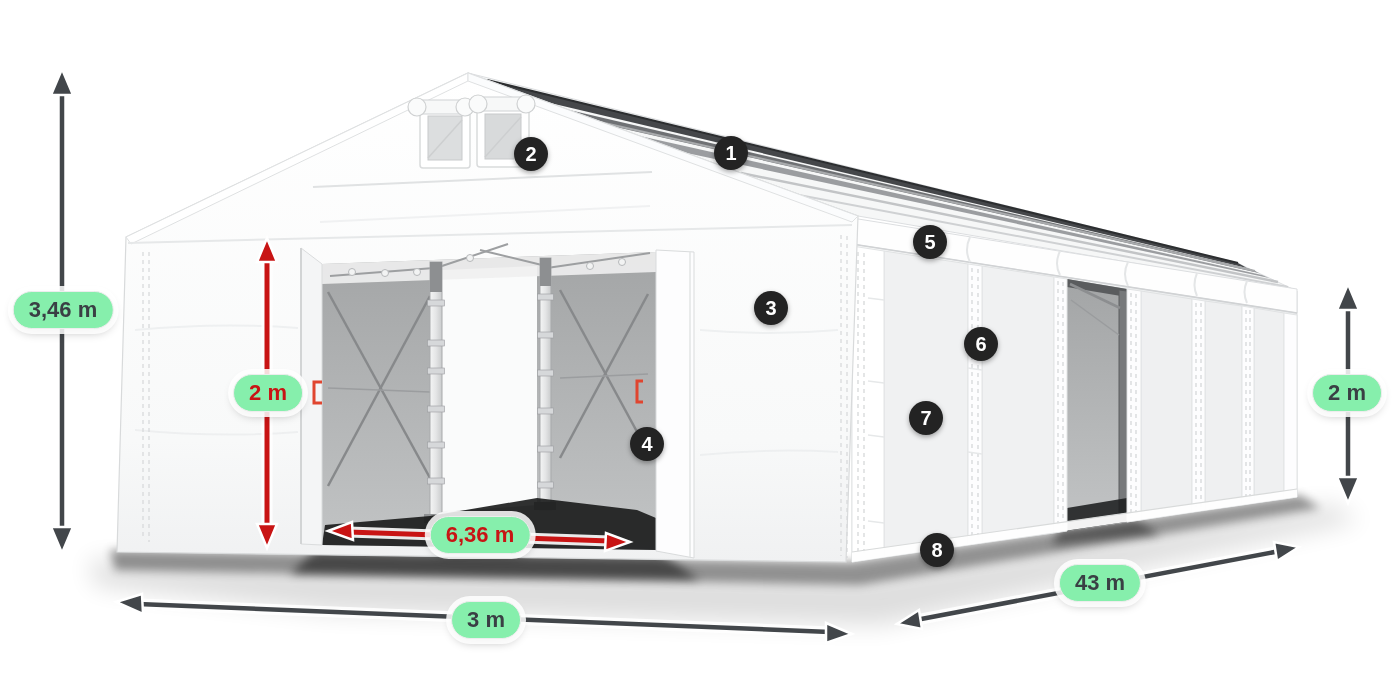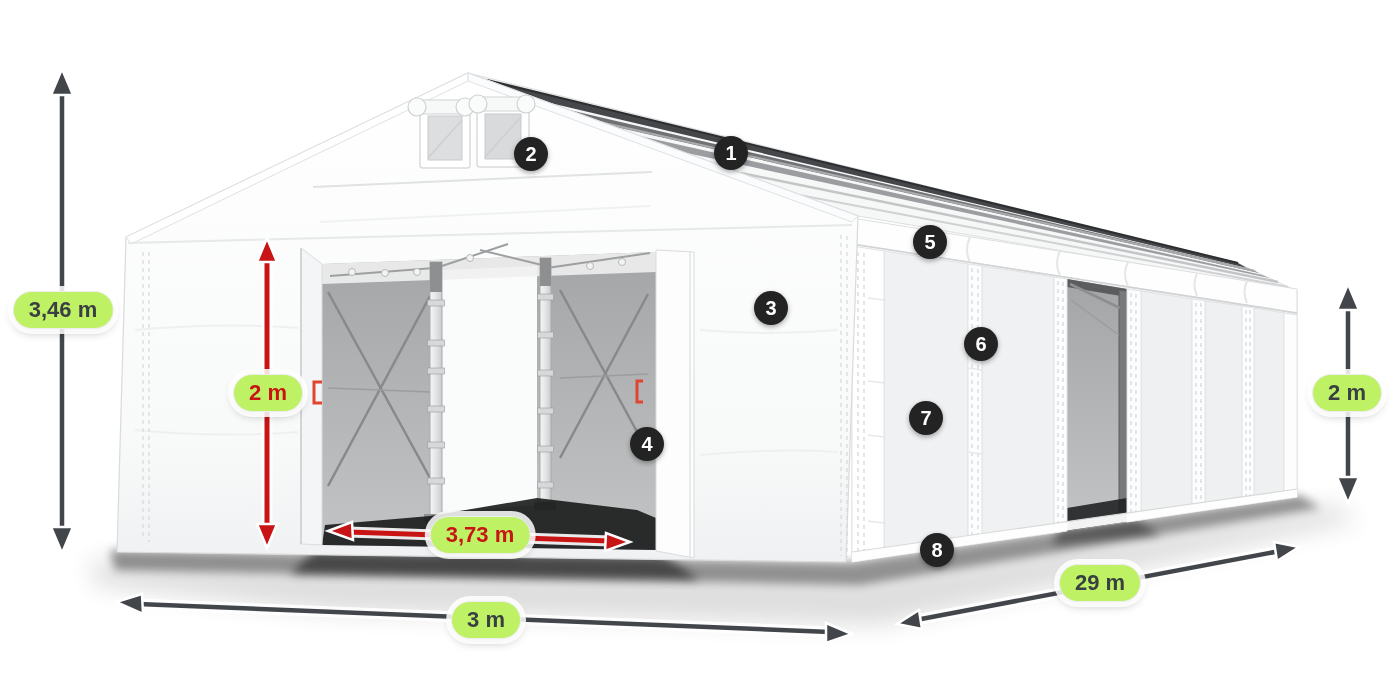--- a/index.html
+++ b/index.html
@@ -3,21 +3,21 @@
 <meta charset="utf-8">
 <style>
   html,body{margin:0;padding:0;background:#ffffff;}
   .stage{
     position:relative;width:1400px;height:700px;background:#ffffff;
     overflow:hidden;font-family:"Liberation Sans",sans-serif;
   }
   .stage svg{position:absolute;left:0;top:0;}
   .dim-label{
     position:absolute;transform:translate(-50%,-50%);
-    background:#bef264;border:1px solid #ededed;border-radius:22px;
+    background:#86efac;border:1px solid #ededed;border-radius:22px;
     padding:7px 15px;font-weight:bold;font-size:22px;line-height:1;
     color:#3a3f44;white-space:nowrap;
     box-shadow:0 0 0 5px rgba(255,255,255,0.85),0 4px 10px rgba(0,0,0,0.25);
     z-index:20;
   }
   .dim-label.red{color:#c81414;}
   .marker{
     position:absolute;transform:translate(-50%,-50%);
     width:34px;height:34px;border-radius:50%;
     background:#232323;color:#ffffff;
@@ -298,23 +298,23 @@
         <line x1="1348" y1="305" x2="1348" y2="482" stroke="#ffffff" stroke-width="11" opacity="0.9"></line>
         <line x1="1348" y1="305" x2="1348" y2="482" stroke="#42464a" stroke-width="4.5"></line>
         <polygon points="1348,284 1337,310 1359,310" fill="#42464a" stroke="#ffffff" stroke-width="2.5"></polygon>
         <polygon points="1348,503 1337,477 1359,477" fill="#42464a" stroke="#ffffff" stroke-width="2.5"></polygon>
       </g>
     </g>
   </svg>
 
   <div class="dim-label" style="left:63px;top:310px">3,46 m</div>
   <div class="dim-label red" style="left:268px;top:393px">2 m</div>
-  <div class="dim-label red" style="left:480px;top:535px">3,73 m</div>
+  <div class="dim-label red" style="left:480px;top:535px">6,36 m</div>
   <div class="dim-label" style="left:486px;top:620px">3 m</div>
-  <div class="dim-label" style="left:1100px;top:583px">29 m</div>
+  <div class="dim-label" style="left:1100px;top:583px">43 m</div>
   <div class="dim-label" style="left:1347px;top:393px">2 m</div>
 
   <div class="marker" style="left:731px;top:153px">1</div>
   <div class="marker" style="left:531px;top:154px">2</div>
   <div class="marker" style="left:771px;top:308px">3</div>
   <div class="marker" style="left:647px;top:444px">4</div>
   <div class="marker" style="left:930px;top:242px">5</div>
   <div class="marker" style="left:981px;top:344px">6</div>
   <div class="marker" style="left:926px;top:418px">7</div>
   <div class="marker" style="left:937px;top:550px">8</div>

